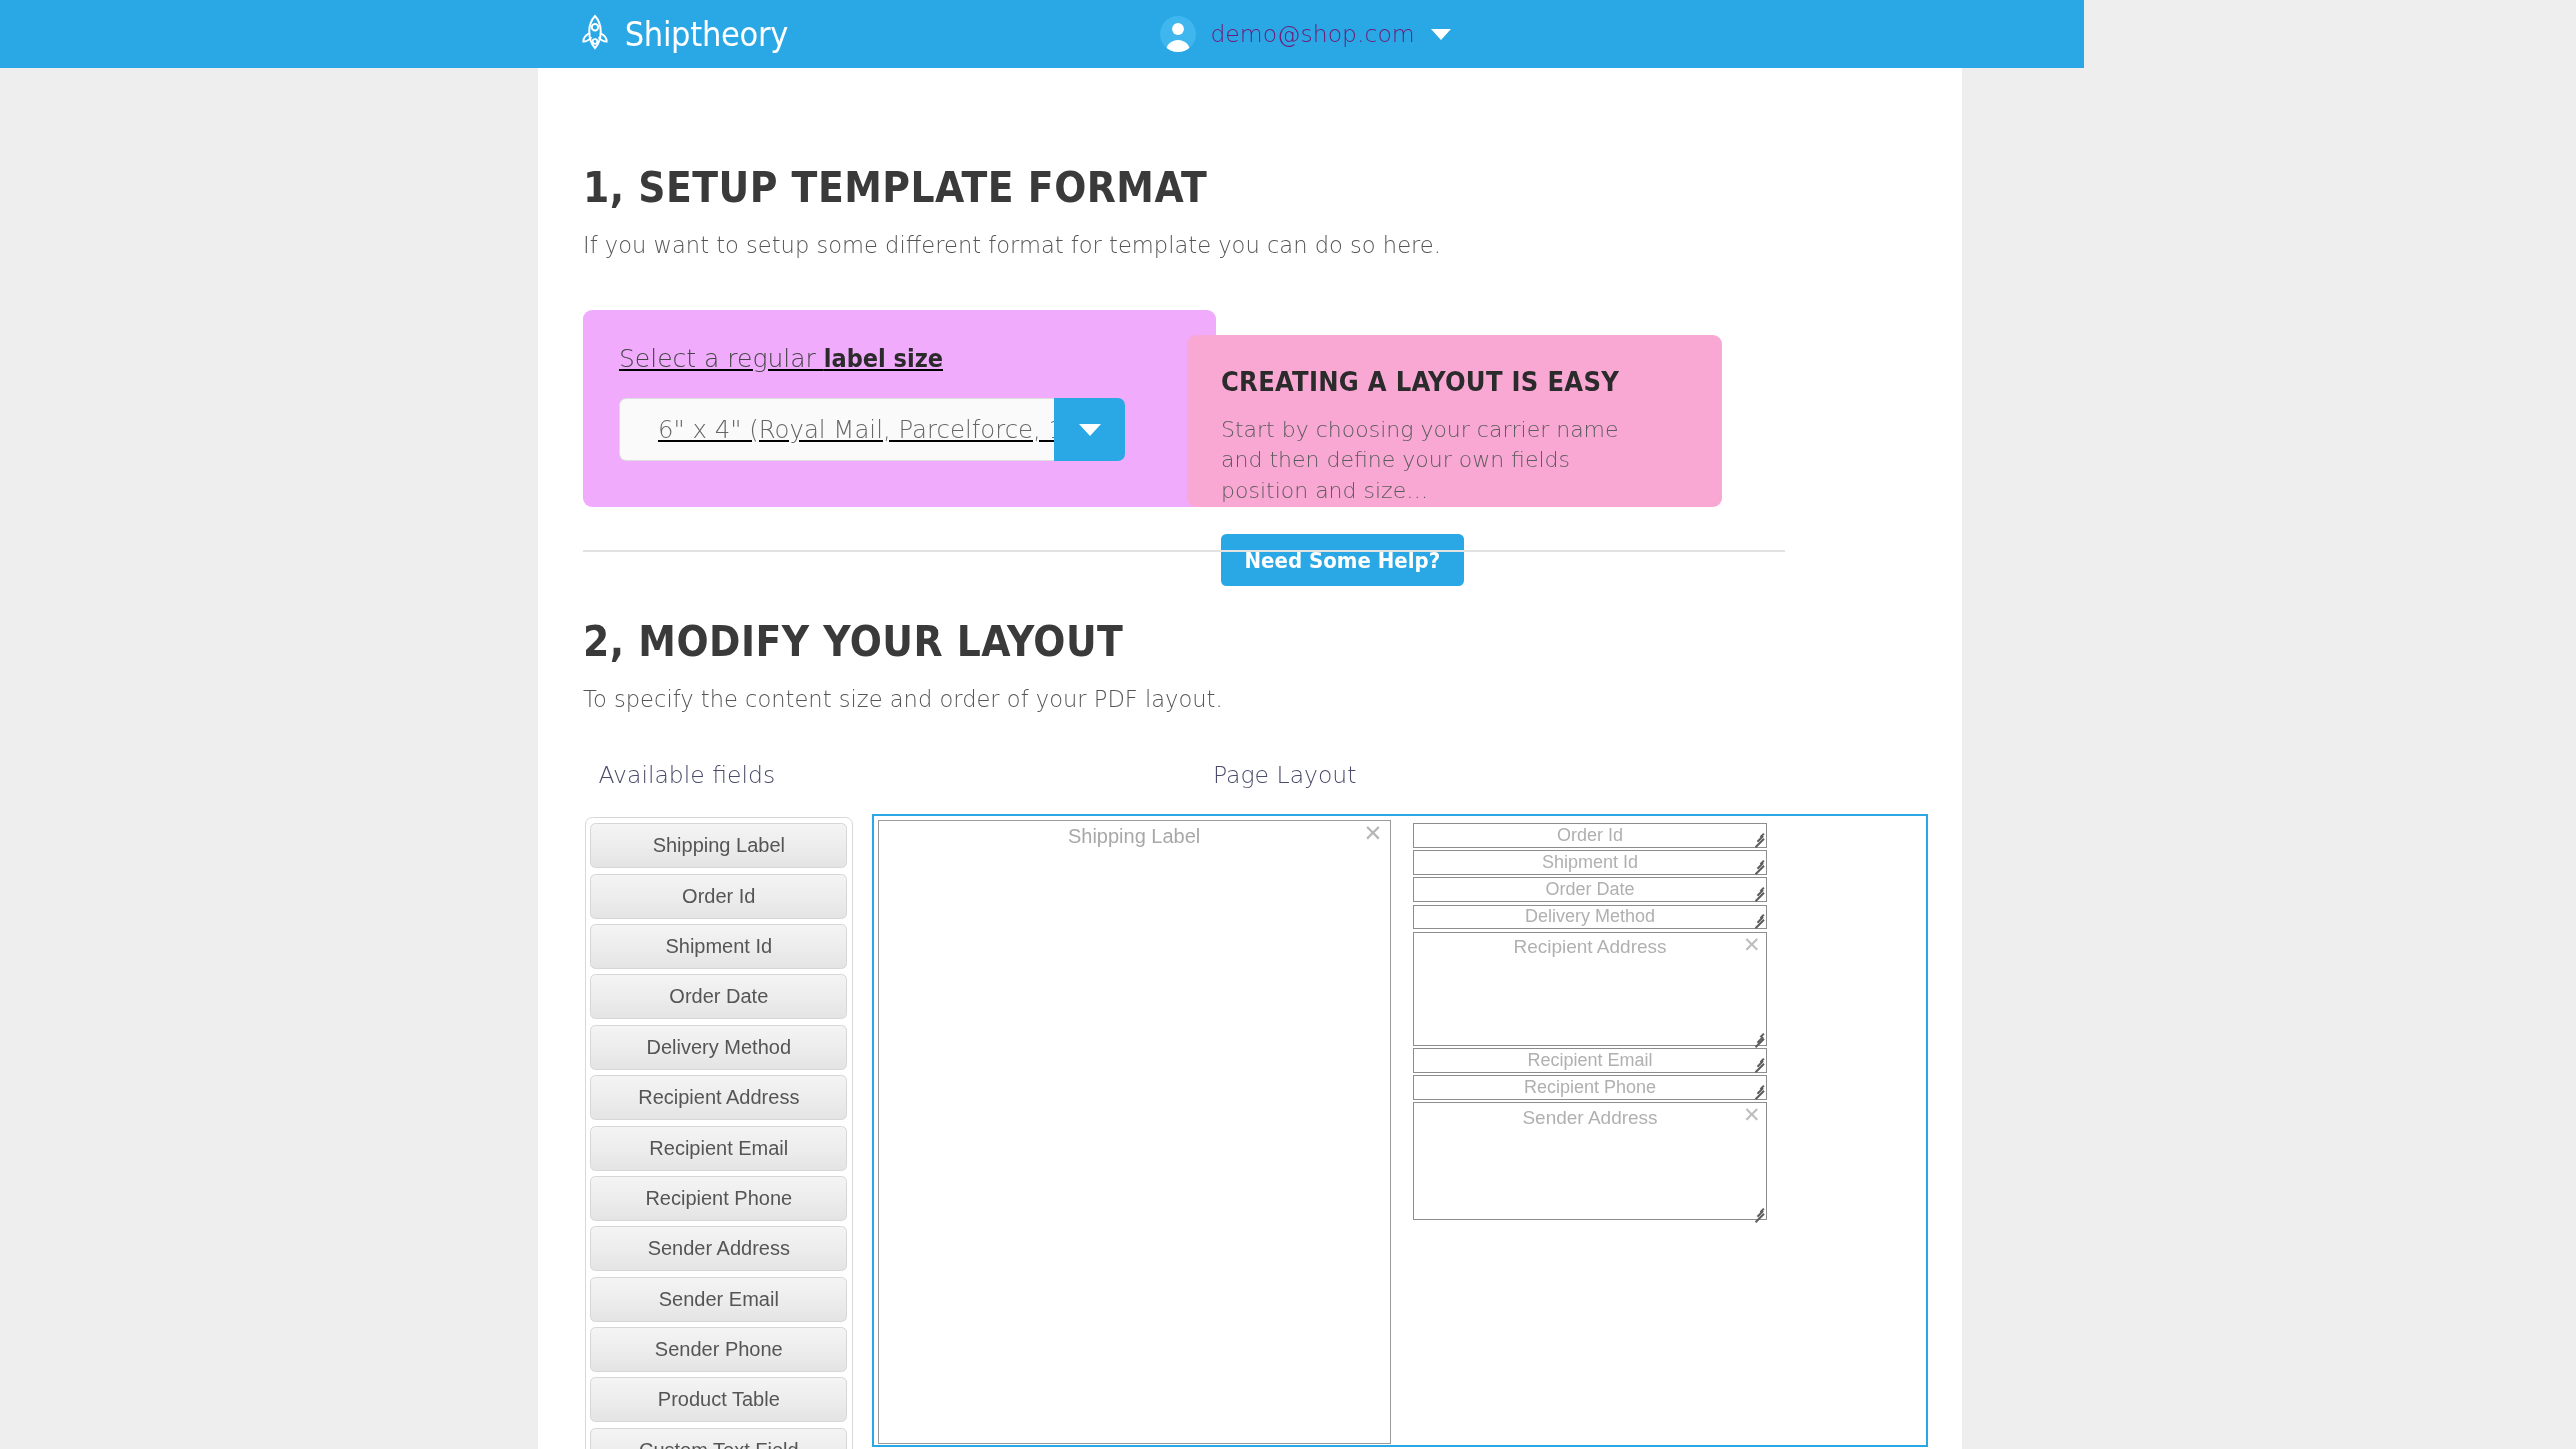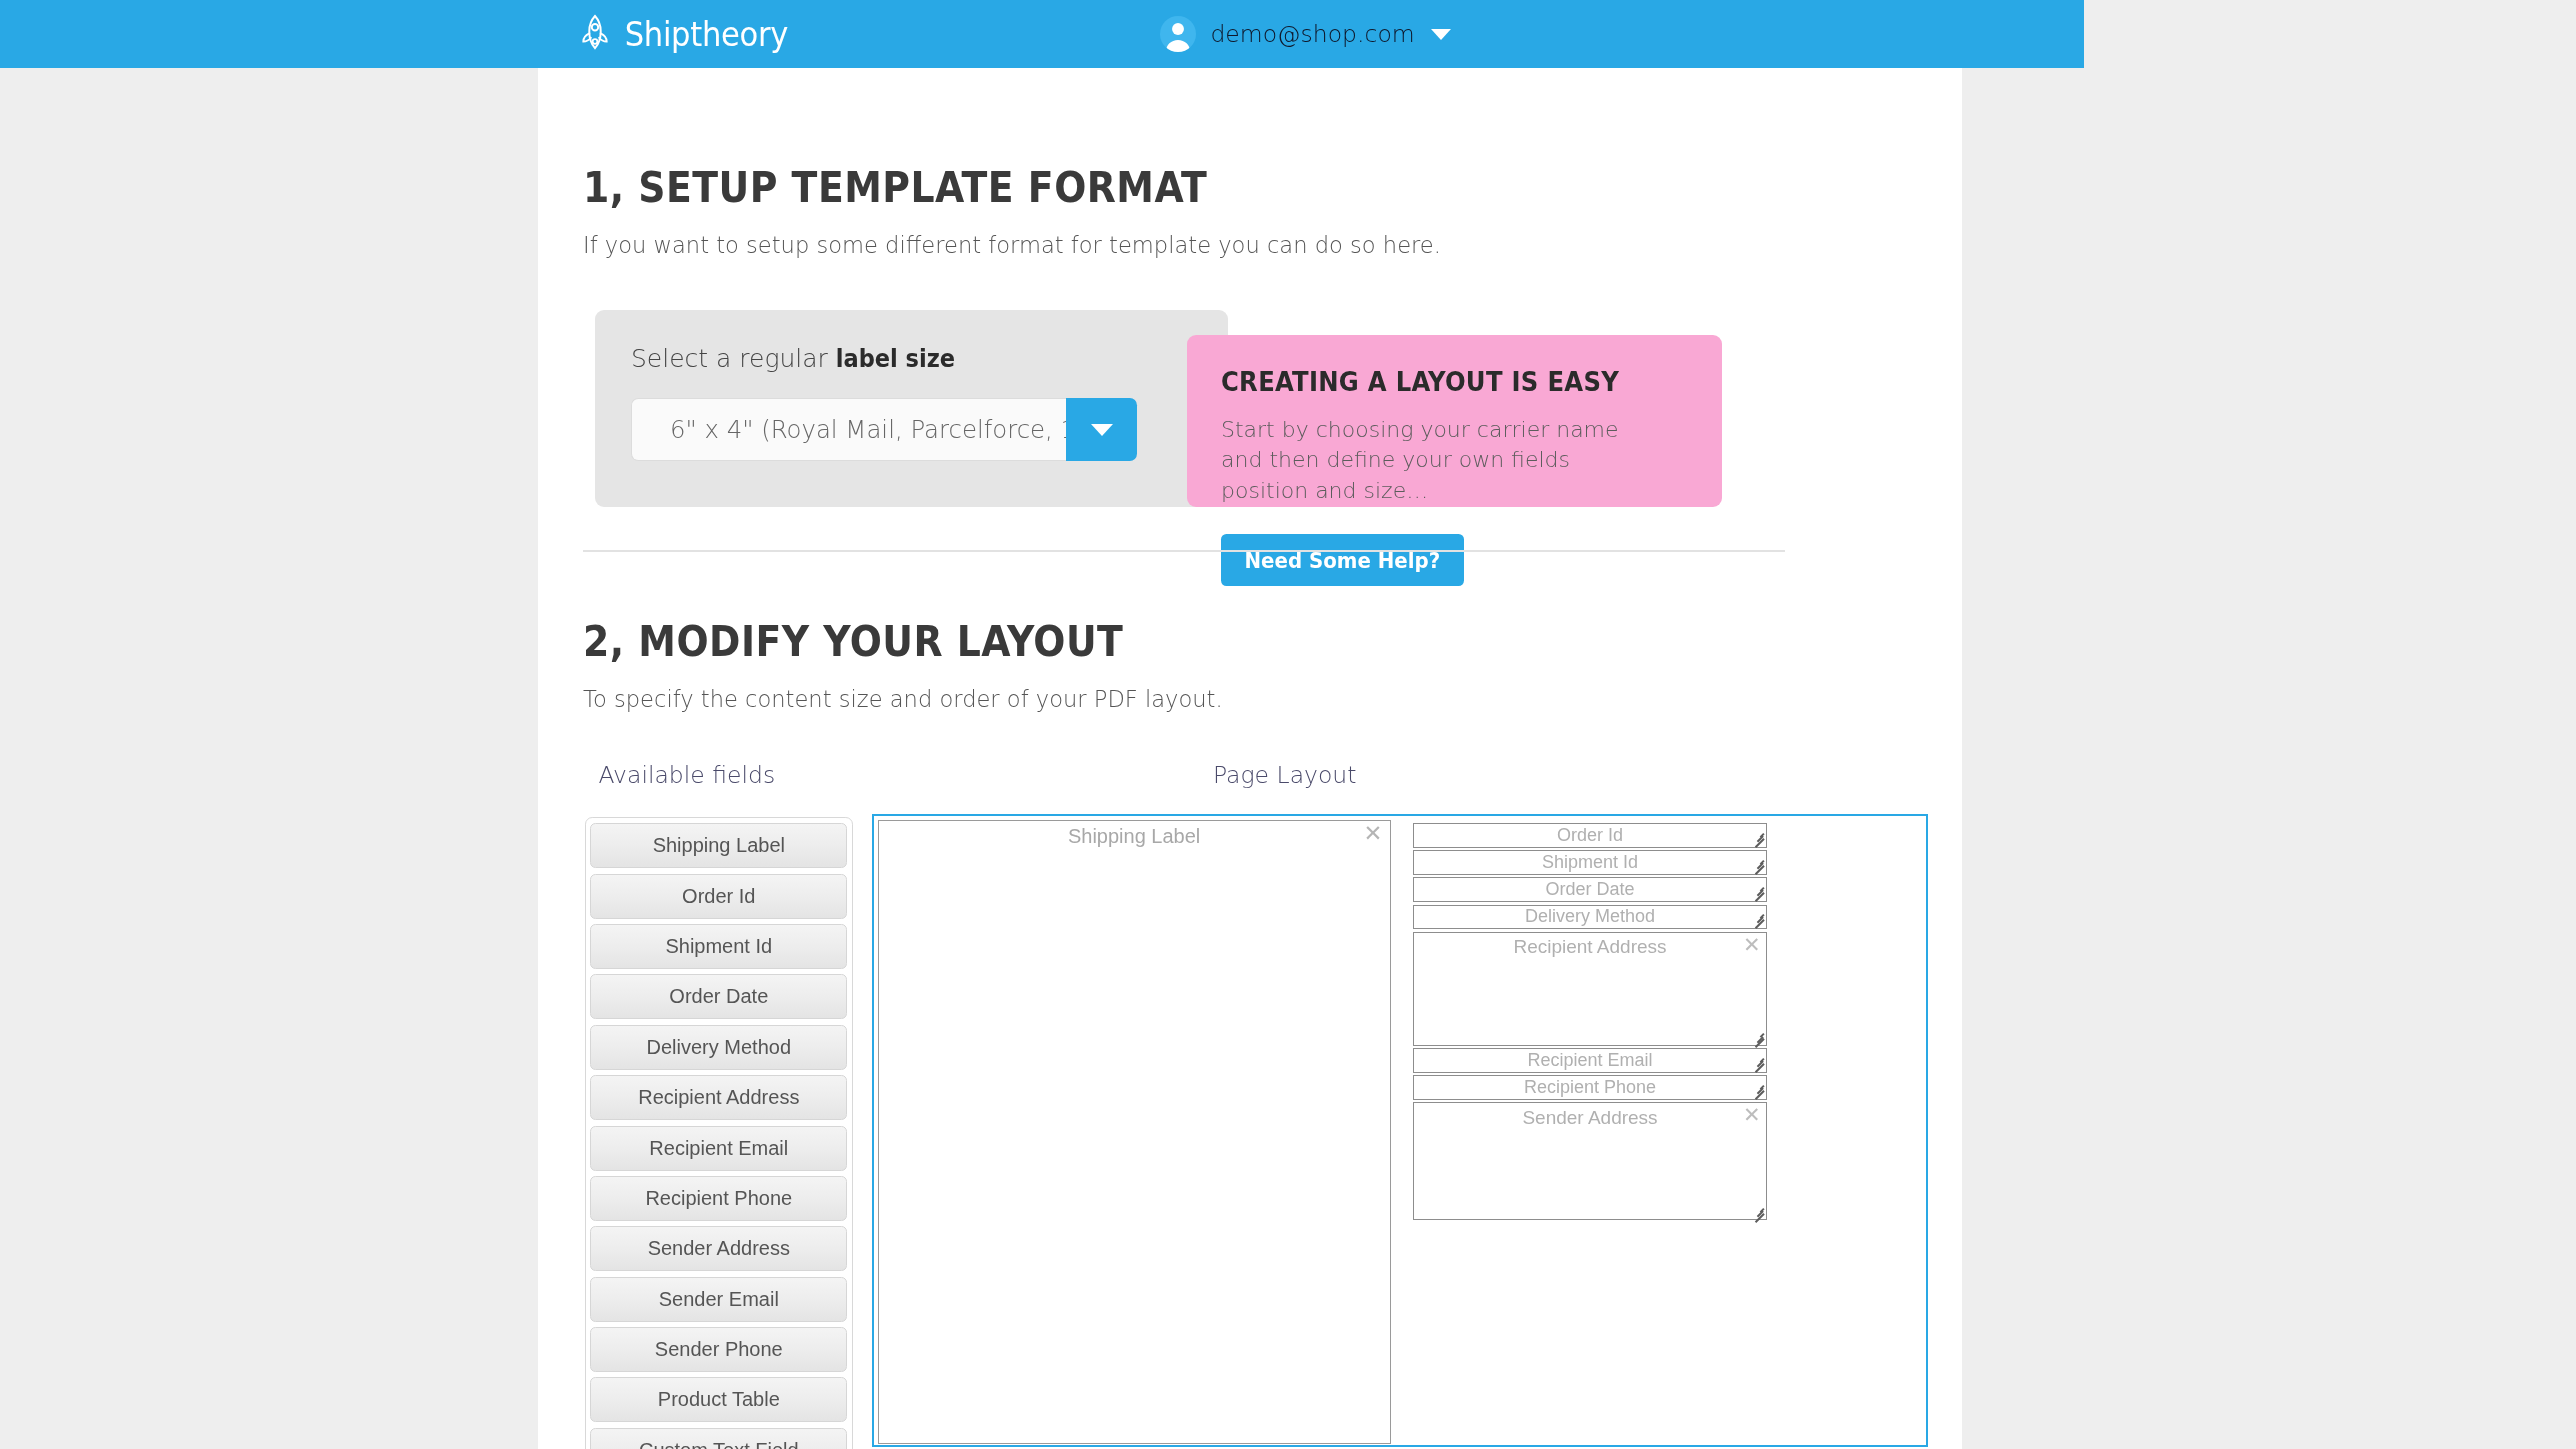--- a/index.html
+++ b/index.html
@@ -59,21 +59,21 @@
     width: 36px; height: 36px;
     border-radius: 50%;
     background: #3fb6ee;
     display: flex;
     align-items: flex-end;
     justify-content: center;
     overflow: hidden;
     flex: none;
   }
   .user-email {
-    color: #0f172a;
+    color: #701a75;
     font-size: 23.5px;
     font-family: "DejaVu Sans", sans-serif;
     font-stretch: condensed;
     font-weight: 300;
   }
   .caret-down {
     width: 0; height: 0;
     border-left: 10px solid transparent;
     border-right: 10px solid transparent;
     border-top: 11.8px solid #ffffff;
@@ -117,26 +117,27 @@
   #section-one .sec-sub { margin-top: 20px; }
 
   .format-panel {
     position: relative;
     margin-top: 52px;
     width: 1139px;
     height: 197px;
   }
   .panel-left {
     position: absolute;
-    left: 12px; top: 0;
+    left: 0; top: 0;
     width: 633px;
     height: 197px;
-    background: #e5e5e5;
+    background: #f0abfc;
     border-radius: 9px;
     padding: 34px 36px;
+    text-decoration: underline;
   }
   .panel-label {
     font-family: "DejaVu Sans", sans-serif;
     font-stretch: condensed;
     font-weight: 300;
     font-size: 25px;
     color: #444444;
   }
   .panel-label b { font-weight: 700; color: #2b2b2b; }
 

